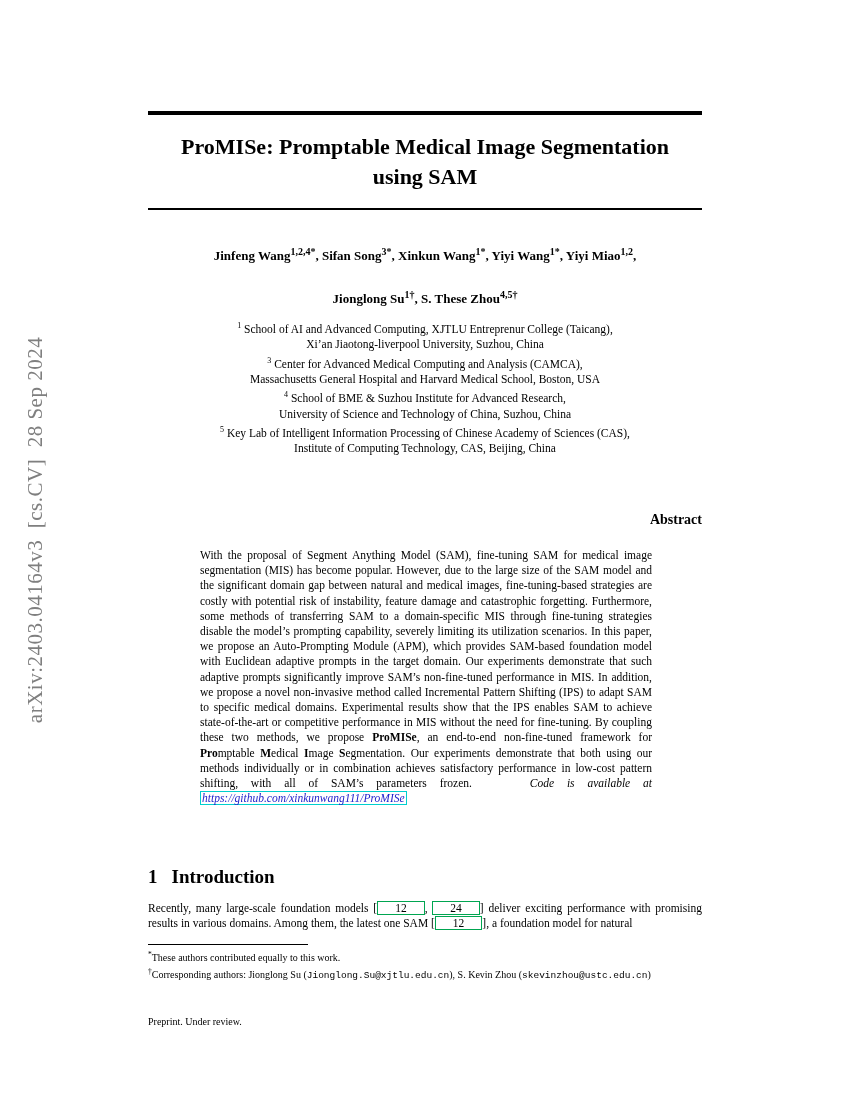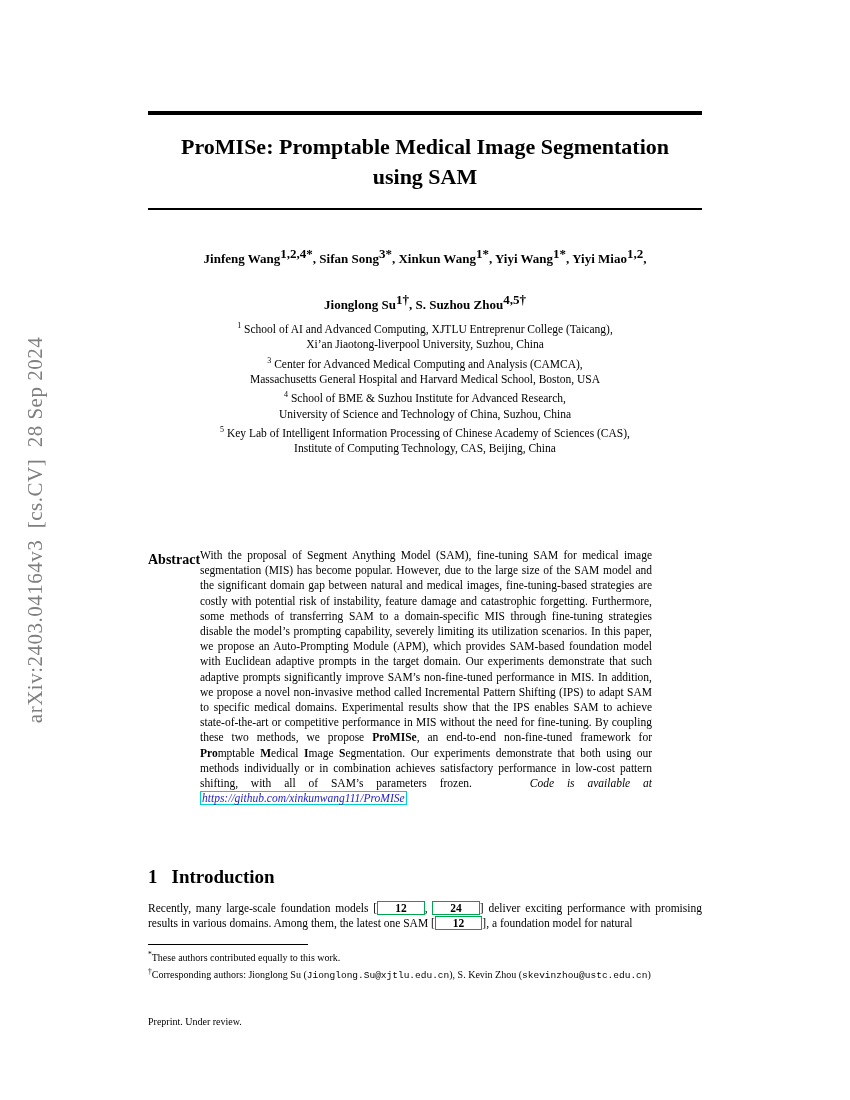--- a/index.html
+++ b/index.html
@@ -14,29 +14,29 @@
   .page{position:relative;width:850px;height:1100px;margin:0 auto;background:#fff;overflow:hidden;}
   .content{position:absolute;left:148px;width:554px;}
 
   .rule-thick{position:absolute;left:148px;width:554px;top:111px;height:4px;background:#000;}
   .rule-thin{position:absolute;left:148px;width:554px;top:208px;height:2px;background:#000;}
 
   .title{top:132px;text-align:center;font-weight:bold;font-size:22px;line-height:1.35;}
 
   .authors{top:246px;text-align:center;font-weight:bold;font-size:13px;}
   .authors .row{margin-bottom:24px;}
-  .authors sup{font-size:13px;font-weight:bold;}
+  .authors sup{font-size:10px;font-weight:bold;}
 
   .affils{top:318px;text-align:center;font-size:11.5px;line-height:15.4px;}
   .affils sup{font-size:8px;}
 
-  .abstract-head{top:512px;text-align:left;font-weight:bold;font-size:14px;margin-top:40px;}
+  .abstract-head{top:512px;text-align:right;font-weight:bold;font-size:14px;}
   .abstract-body{position:absolute;left:200px;width:452px;top:548px;font-size:11.5px;line-height:15.2px;text-align:justify;}
 
-  .cite{border:1px solid var(--cite-box);padding:0 17px;cursor:pointer;font-weight:bold;}
+  .cite{border:1px solid var(--cite-box);padding:0 17px;cursor:pointer;}
   .urlbox{border:1px solid var(--url-box);padding:0 1px;color:var(--url-text);font-style:italic;text-decoration:none;cursor:pointer;}
 
   .section-head{top:866px;font-weight:bold;font-size:19px;}
   .section-head .num{margin-right:14px;}
 
   .intro-para{top:901px;font-size:11.5px;line-height:15.2px;text-align:justify;}
 
   .fnrule{position:absolute;left:148px;top:944px;width:160px;height:1px;background:#000;}
   .footnotes{top:948px;font-size:10px;line-height:13.2px;text-align:justify;}
   .footnotes sup{font-size:7.5px;}
@@ -68,21 +68,21 @@
   <div class="content authors">
     <div class="row">
       <span><span>Jinfeng Wang</span><sup>1,2,4*</sup><span>, </span></span>
       <span><span>Sifan Song</span><sup>3*</sup><span>, </span></span>
       <span><span>Xinkun Wang</span><sup>1*</sup><span>, </span></span>
       <span><span>Yiyi Wang</span><sup>1*</sup><span>, </span></span>
       <span><span>Yiyi Miao</span><sup>1,2</sup><span>,</span></span>
     </div>
     <div class="row">
       <span><span>Jionglong Su</span><sup>1†</sup><span>, </span></span>
-      <span><span>S. Suzhou Zhou</span><sup>4,5†</sup><span></span></span>
+      <span><span>S. These Zhou</span><sup>4,5†</sup><span></span></span>
     </div>
   </div>
 
   <div class="content affils">
     <div><sup>1</sup> <span>School of AI and Advanced Computing, XJTLU Entreprenur College (Taicang),</span></div>
     <div><span>Xi’an Jiaotong-liverpool University, Suzhou, China</span></div>
     <div><sup>3</sup> <span>Center for Advanced Medical Computing and Analysis (CAMCA),</span></div>
     <div><span>Massachusetts General Hospital and Harvard Medical School, Boston, USA</span></div>
     <div><sup>4</sup> <span>School of BME &amp; Suzhou Institute for Advanced Research,</span></div>
     <div><span>University of Science and Technology of China, Suzhou, China</span></div>

